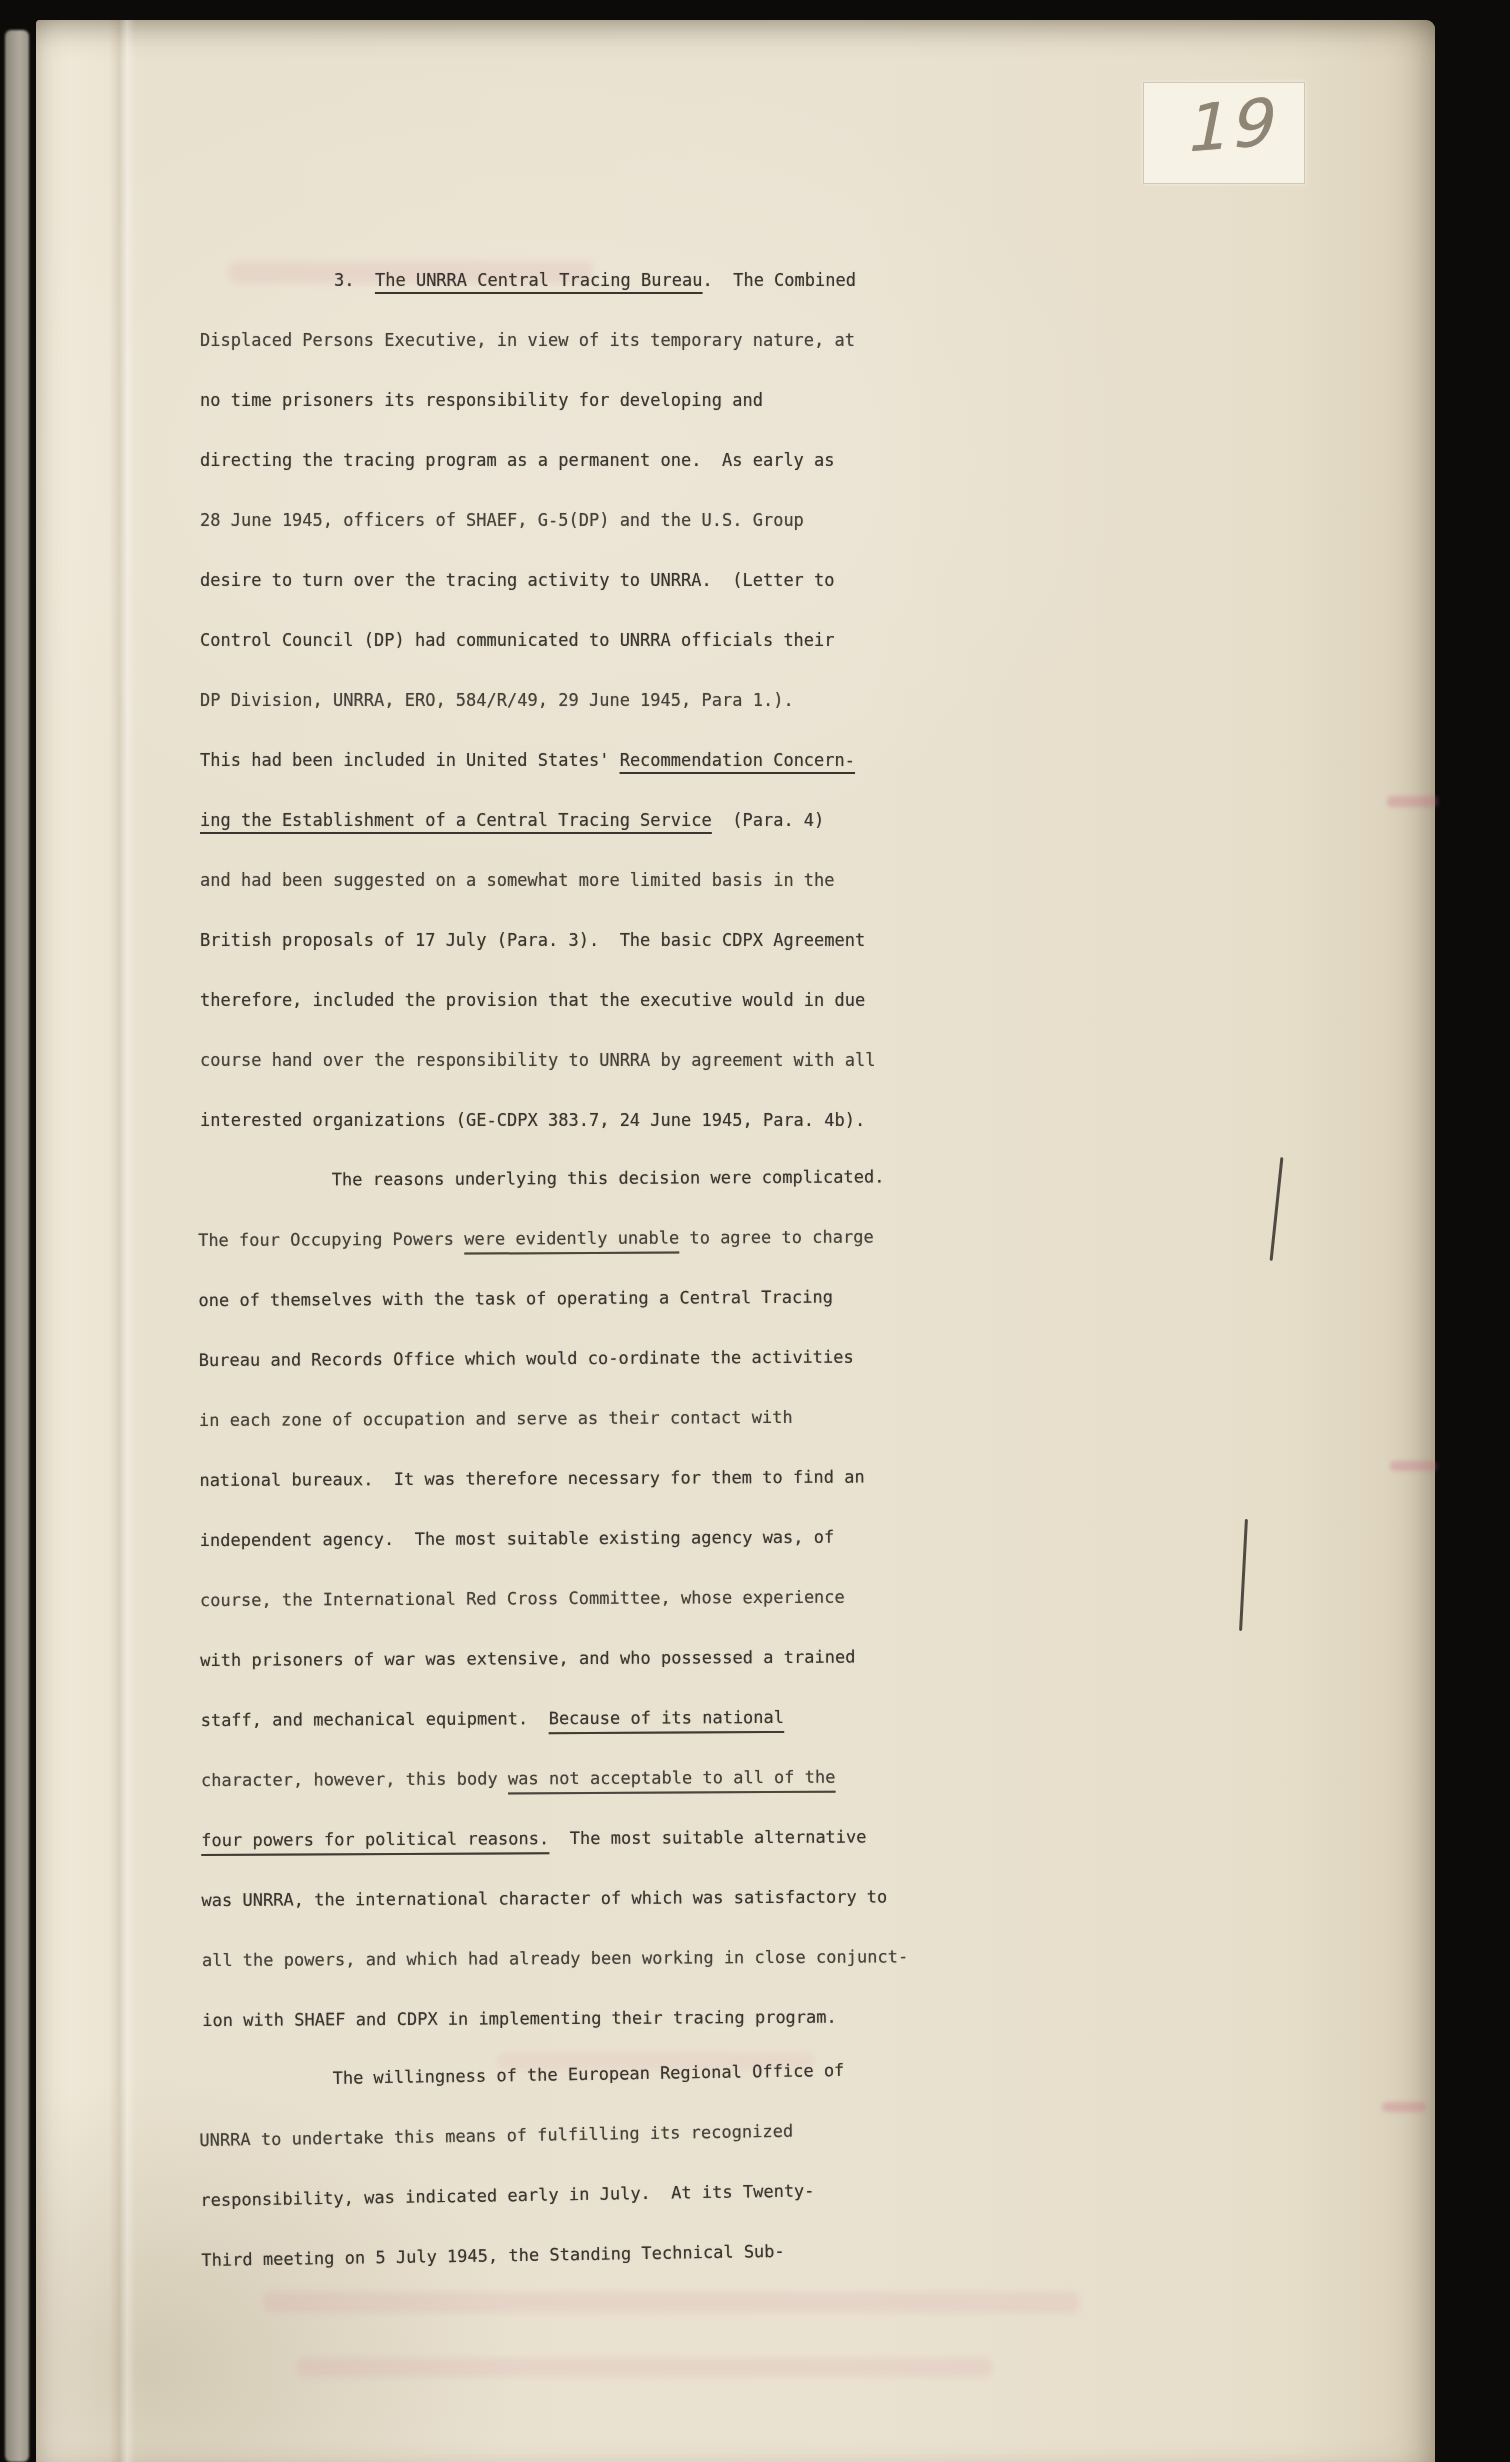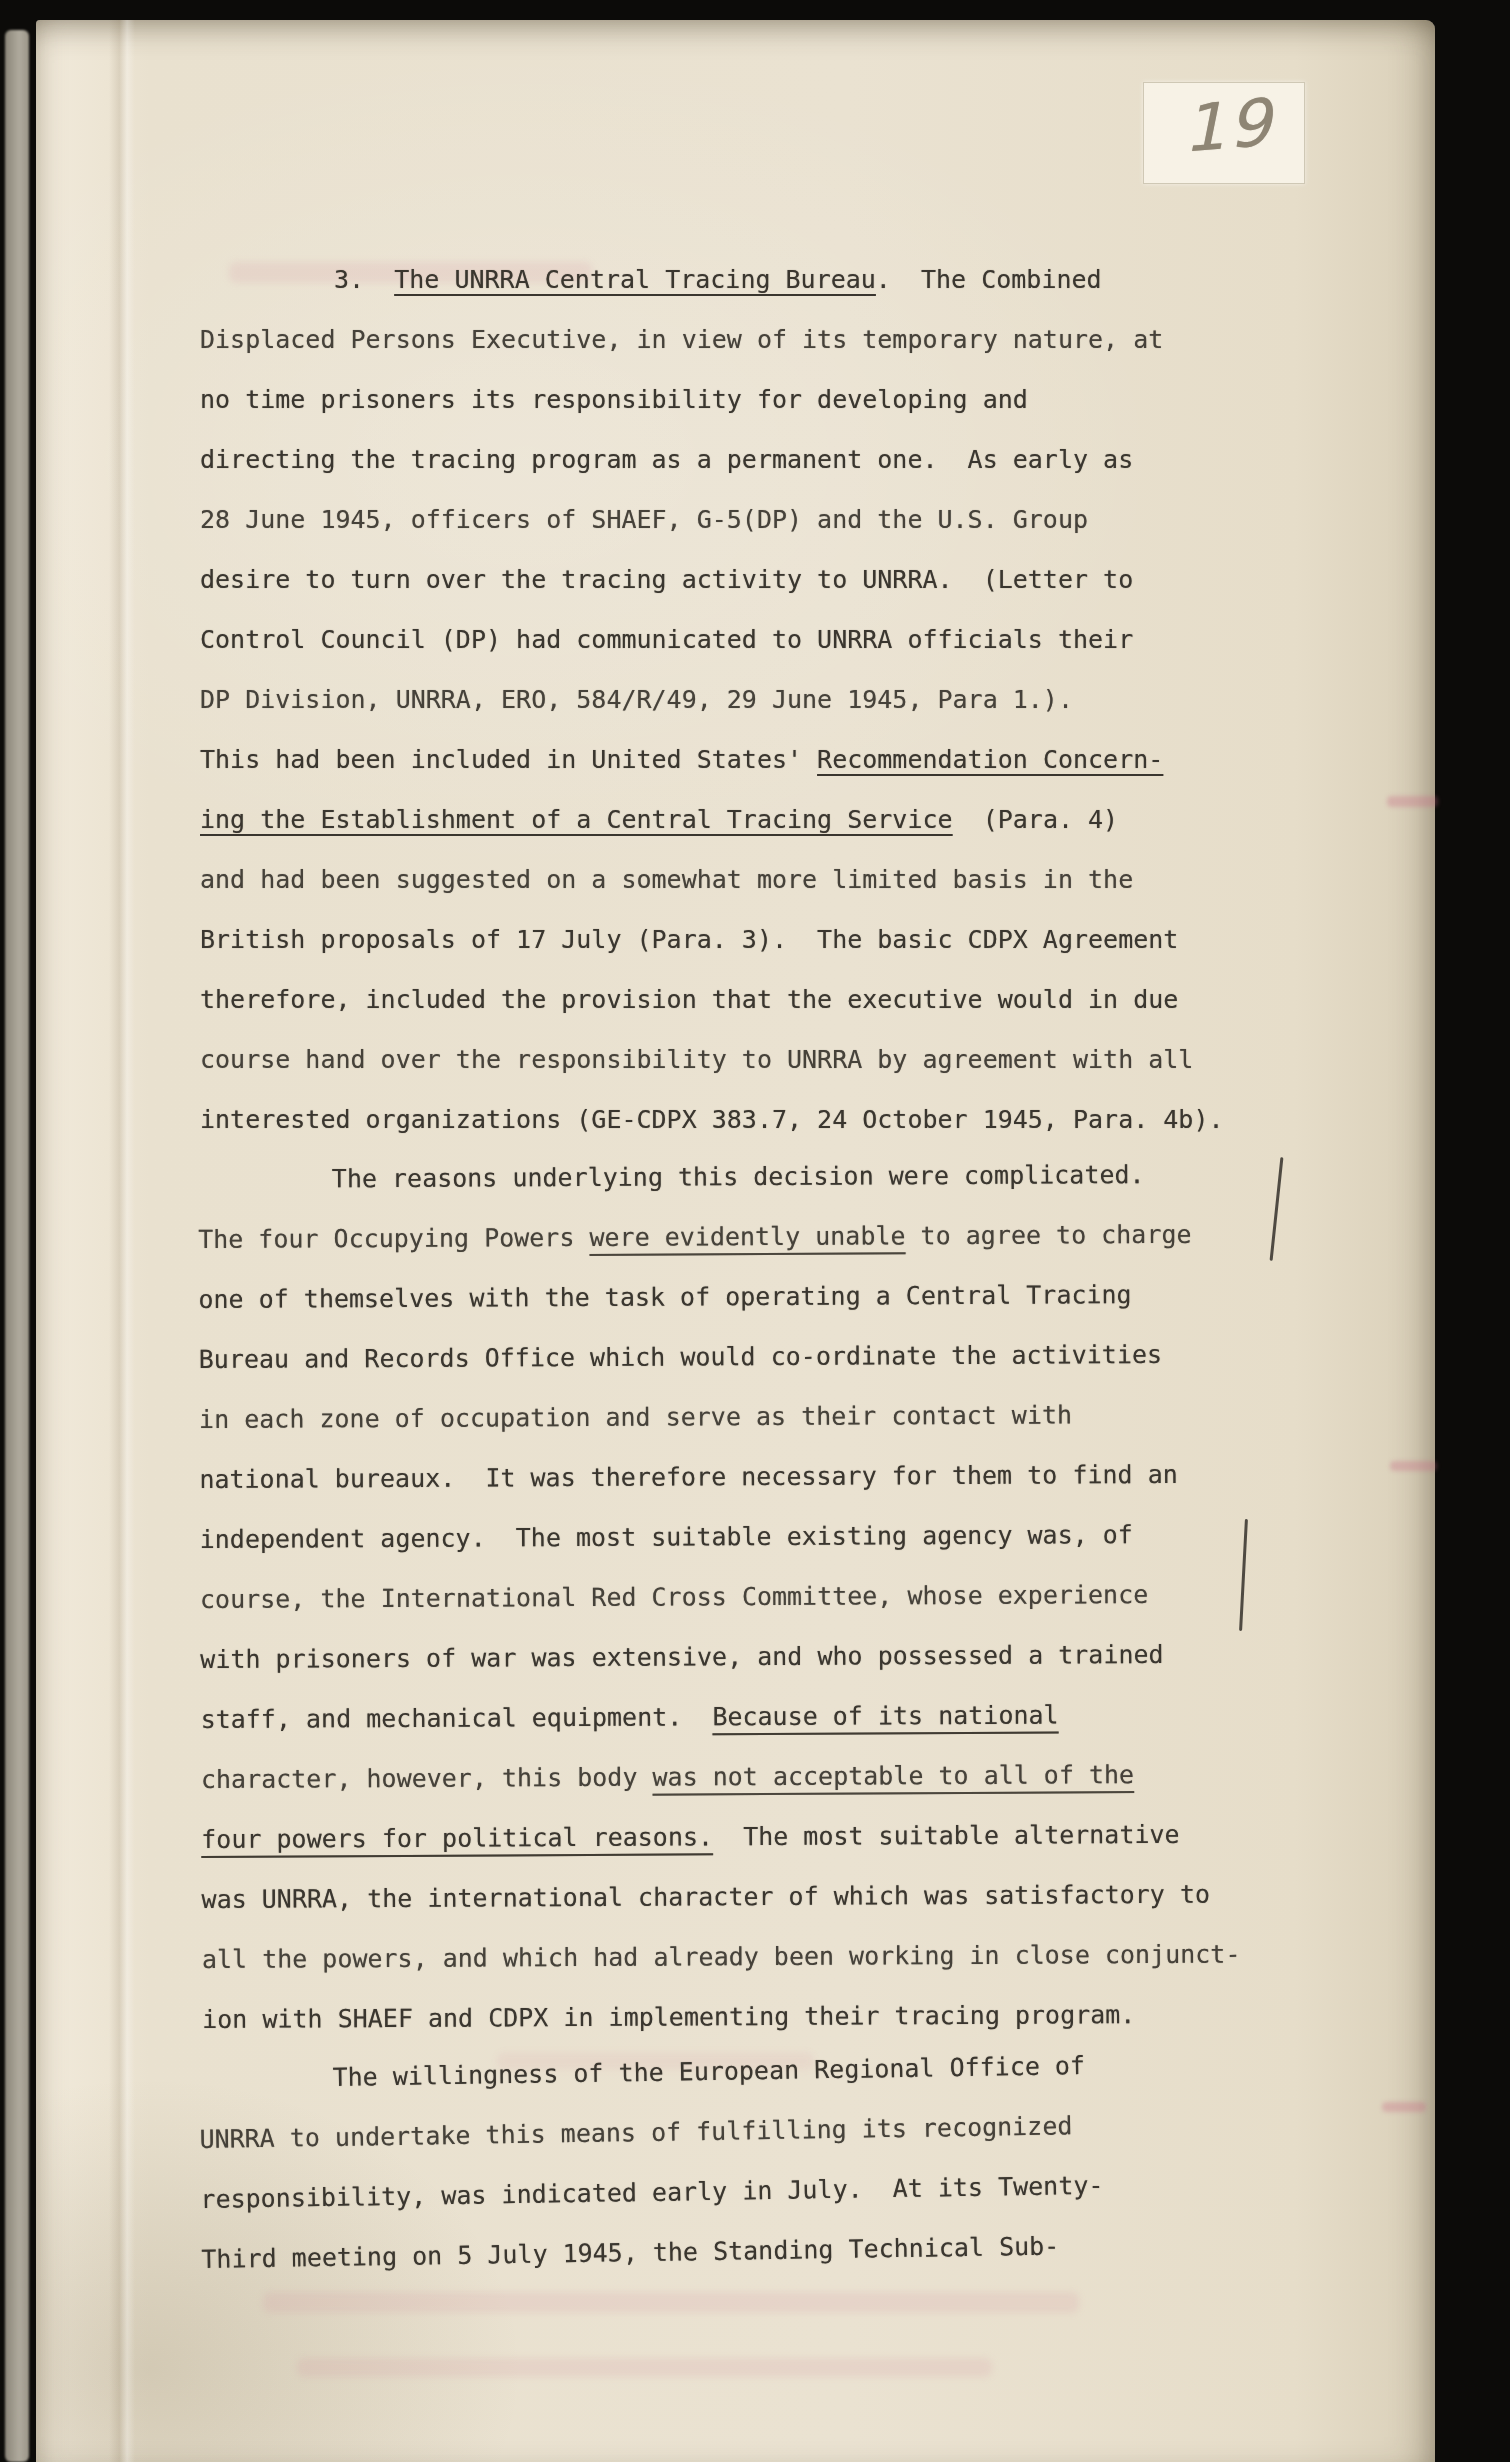--- a/index.html
+++ b/index.html
@@ -48,21 +48,21 @@
   .pagenum {
     position:absolute; left:45px; top:10.6px;
     font-family:"DejaVu Sans", sans-serif;
     font-size:66px; line-height:1; color:#8e8574; letter-spacing:2.3px;
     transform:skewX(-16deg) rotate(-5deg);
     text-shadow:0 0 0.8px rgba(142,133,116,.6);
   }
 
   .text-block {
     position:absolute; left:164px; top:230px; width:1073px;
-    color:#3a362f; font-size:25px; line-height:60px;
+    color:#3a362f; font-size:17px; line-height:60px;
     text-shadow:0 0 1px rgba(58,54,47,.55);
   }
   .para { transform-origin:0 50%; }
   .para-1 { transform:rotate(-0.3deg); }
   .para-2 { transform:rotate(-0.9deg); }
   .line { height:60px; white-space:pre; }
   .line.indent { padding-left:134px; }
   .line:nth-child(3n+2) { opacity:.93; }
 
   .u1 { text-decoration:underline; text-decoration-thickness:1.9px; text-underline-offset:6px; }
@@ -114,21 +114,21 @@
           <div class="line"><span>28 June 1945, officers of SHAEF, G-5(DP) and the U.S. Group</span></div>
           <div class="line"><span>desire to turn over the tracing activity to UNRRA.  (Letter to</span></div>
           <div class="line"><span>Control Council (DP) had communicated to UNRRA officials their</span></div>
           <div class="line"><span>DP Division, UNRRA, ERO, 584/R/49, 29 June 1945, Para 1.).</span></div>
           <div class="line"><span>This had been included in United States' </span><span class="u1">Recommendation Concern-</span></div>
           <div class="line"><span class="u1">ing the Establishment of a Central Tracing Service</span><span>  (Para. 4)</span></div>
           <div class="line"><span>and had been suggested on a somewhat more limited basis in the</span></div>
           <div class="line"><span>British proposals of 17 July (Para. 3).  The basic CDPX Agreement</span></div>
           <div class="line"><span>therefore, included the provision that the executive would in due</span></div>
           <div class="line"><span>course hand over the responsibility to UNRRA by agreement with all</span></div>
-          <div class="line"><span>interested organizations (GE-CDPX 383.7, 24 October 1945, Para. 4b).</span></div>
+          <div class="line"><span>interested organizations (GE-CDPX 383.7, 24 June 1945, Para. 4b).</span></div>
         </div>
         <div class="para para-1">
           <div class="line indent"><span>The reasons underlying this decision were complicated.</span></div>
           <div class="line"><span>The four Occupying Powers </span><span class="u2">were evidently unable</span><span> to agree to charge</span></div>
           <div class="line"><span>one of themselves with the task of operating a Central Tracing</span></div>
           <div class="line"><span>Bureau and Records Office which would co-ordinate the activities</span></div>
           <div class="line"><span>in each zone of occupation and serve as their contact with</span></div>
           <div class="line"><span>national bureaux.  It was therefore necessary for them to find an</span></div>
           <div class="line"><span>independent agency.  The most suitable existing agency was, of</span></div>
           <div class="line"><span>course, the International Red Cross Committee, whose experience</span></div>

